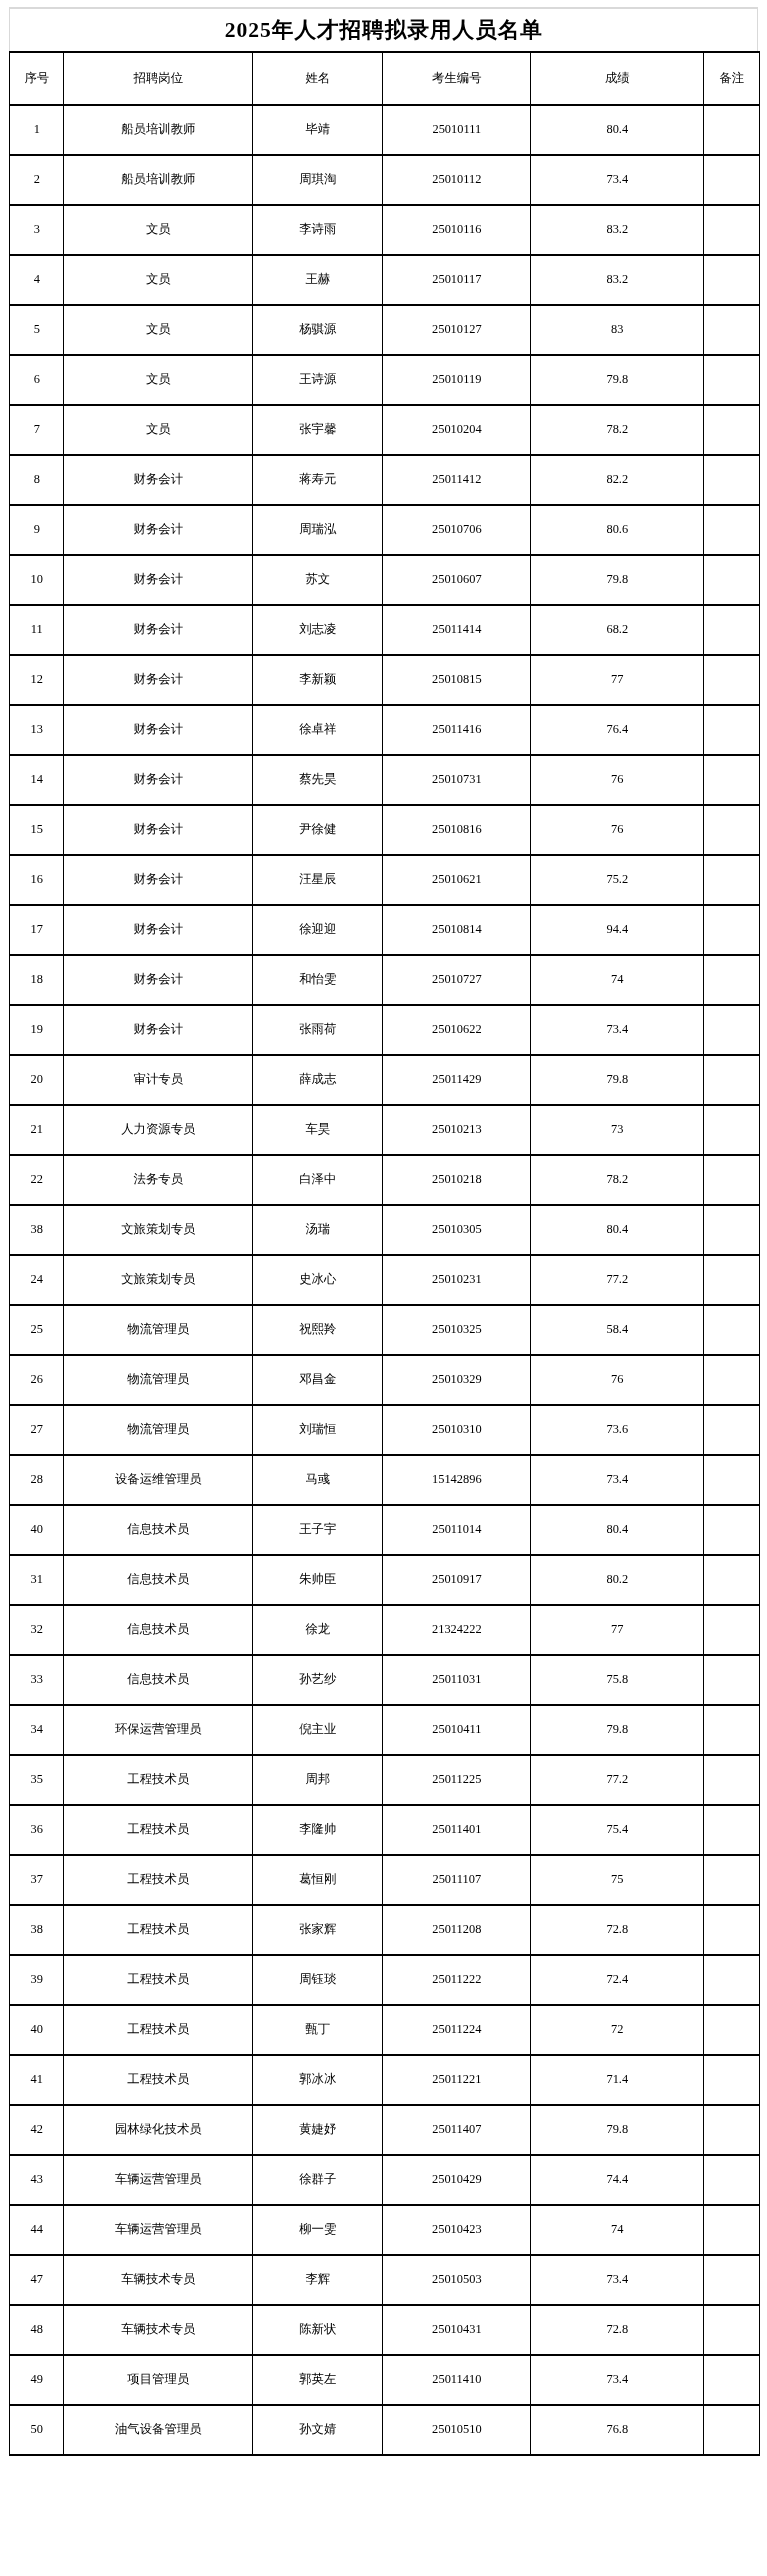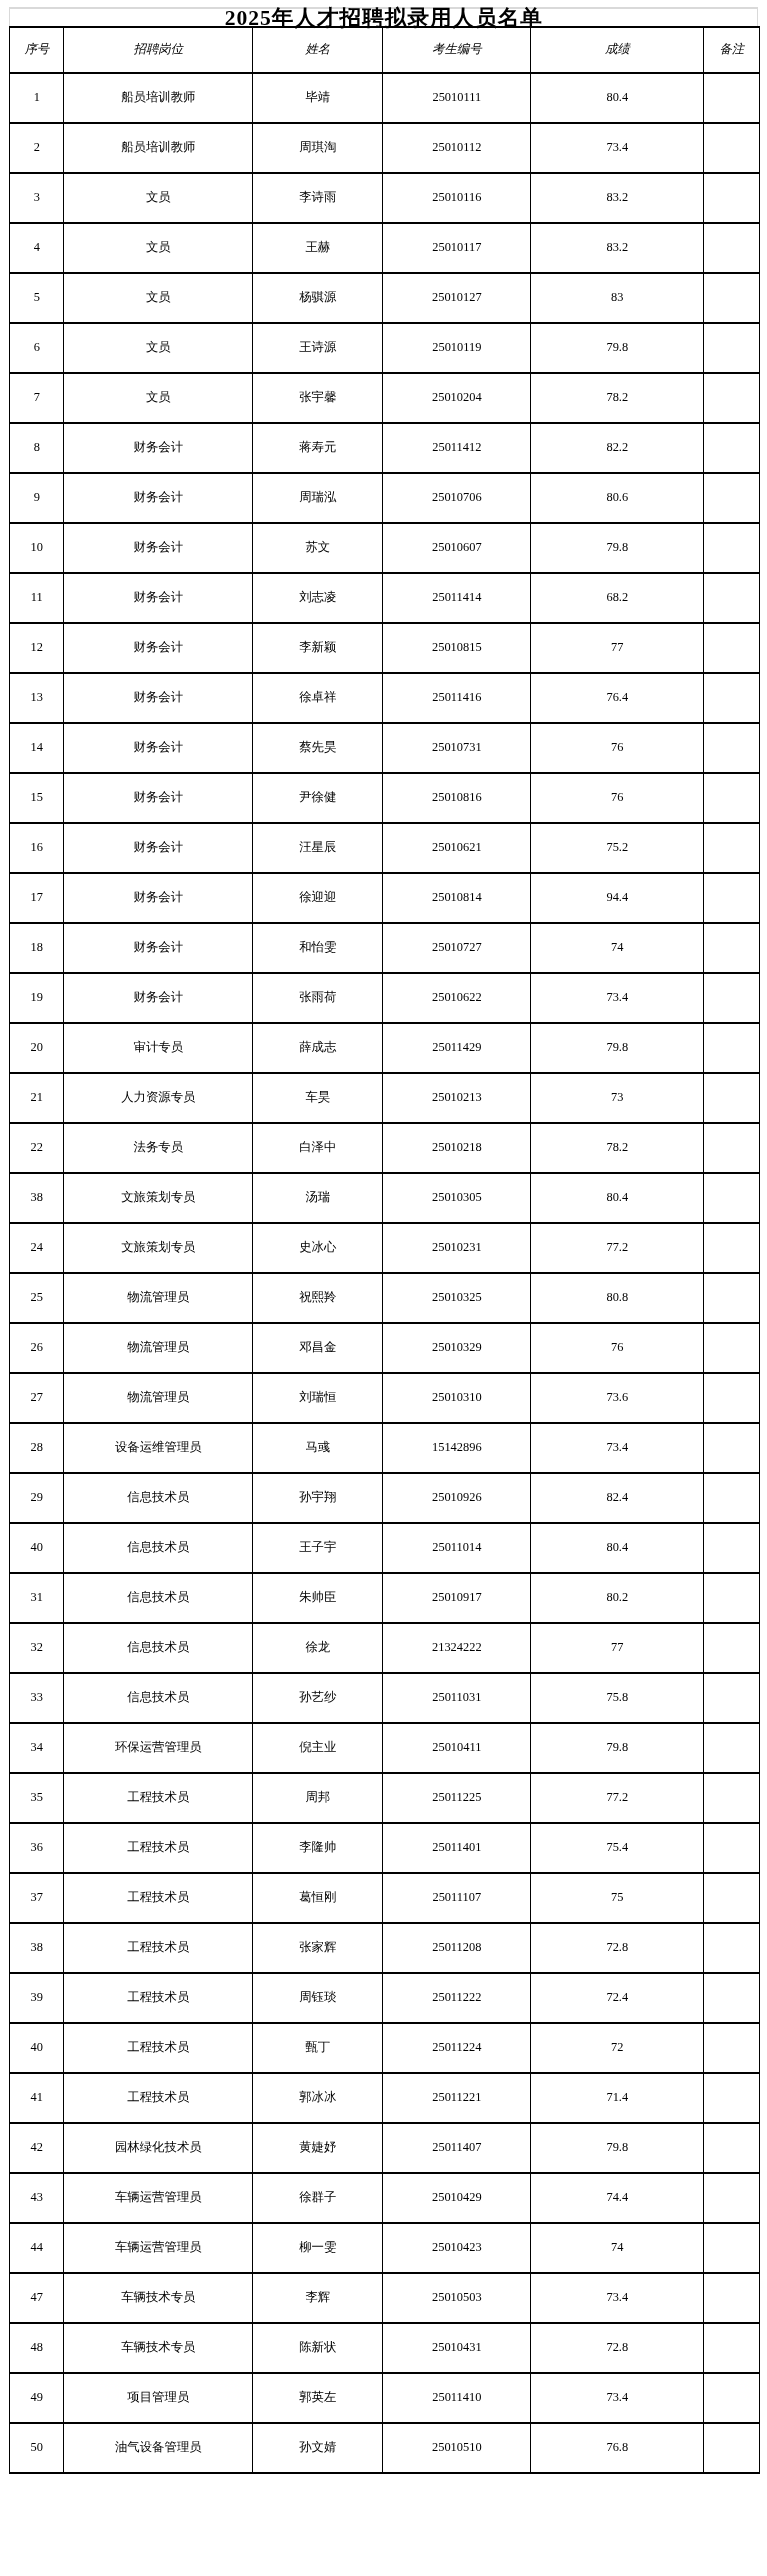--- a/index.html
+++ b/index.html
@@ -11,21 +11,21 @@
   }
   .sheet {
     width: 768px;
     height: 2877px;
     background: #fff;
     box-sizing: border-box;
     padding: 6.7px 9.3px 0 9.3px;
   }
   .title-cell {
     width: 749px;
-    height: 19px;
+    height: 44px;
     box-sizing: border-box;
     border-top: 2.1px solid #d9d9d9;
     border-left: 1px solid #d9d9d9;
     border-right: 1px solid #d9d9d9;
     display: flex;
     align-items: center;
     justify-content: center;
     font-size: 21.6px;
     font-weight: bold;
     letter-spacing: 1px;
@@ -43,21 +43,21 @@
     border-top: 2.1px solid #000;
     border-bottom: 2.1px solid #000;
     text-align: center;
     vertical-align: middle;
     font-size: 12.4px;
     font-weight: normal;
     padding: 0;
     overflow: hidden;
     white-space: nowrap;
   }
-  table.roster thead tr { height: 46px; font-style: italic; }
+  table.roster thead tr { height: 53px; }
   table.roster tbody tr { height: 50px; }
   col.c-no     { width: 54px; }
   col.c-post   { width: 189px; }
   col.c-name   { width: 130px; }
   col.c-id     { width: 148px; }
   col.c-score  { width: 173px; }
   col.c-note   { width: 56px; }
 </style>
 </head>
 <body>
@@ -276,21 +276,21 @@
           <td>史冰心</td>
           <td>25010231</td>
           <td>77.2</td>
           <td></td>
         </tr>
         <tr>
           <td>25</td>
           <td>物流管理员</td>
           <td>祝熙羚</td>
           <td>25010325</td>
-          <td>80.8</td>
+          <td>58.4</td>
           <td></td>
         </tr>
         <tr>
           <td>26</td>
           <td>物流管理员</td>
           <td>邓昌金</td>
           <td>25010329</td>
           <td>76</td>
           <td></td>
         </tr>
@@ -304,28 +304,20 @@
         </tr>
         <tr>
           <td>28</td>
           <td>设备运维管理员</td>
           <td>马彧</td>
           <td>15142896</td>
           <td>73.4</td>
           <td></td>
         </tr>
         <tr>
-          <td>29</td>
-          <td>信息技术员</td>
-          <td>孙宇翔</td>
-          <td>25010926</td>
-          <td>82.4</td>
-          <td></td>
-        </tr>
-        <tr>
           <td>40</td>
           <td>信息技术员</td>
           <td>王子宇</td>
           <td>25011014</td>
           <td>80.4</td>
           <td></td>
         </tr>
         <tr>
           <td>31</td>
           <td>信息技术员</td>

